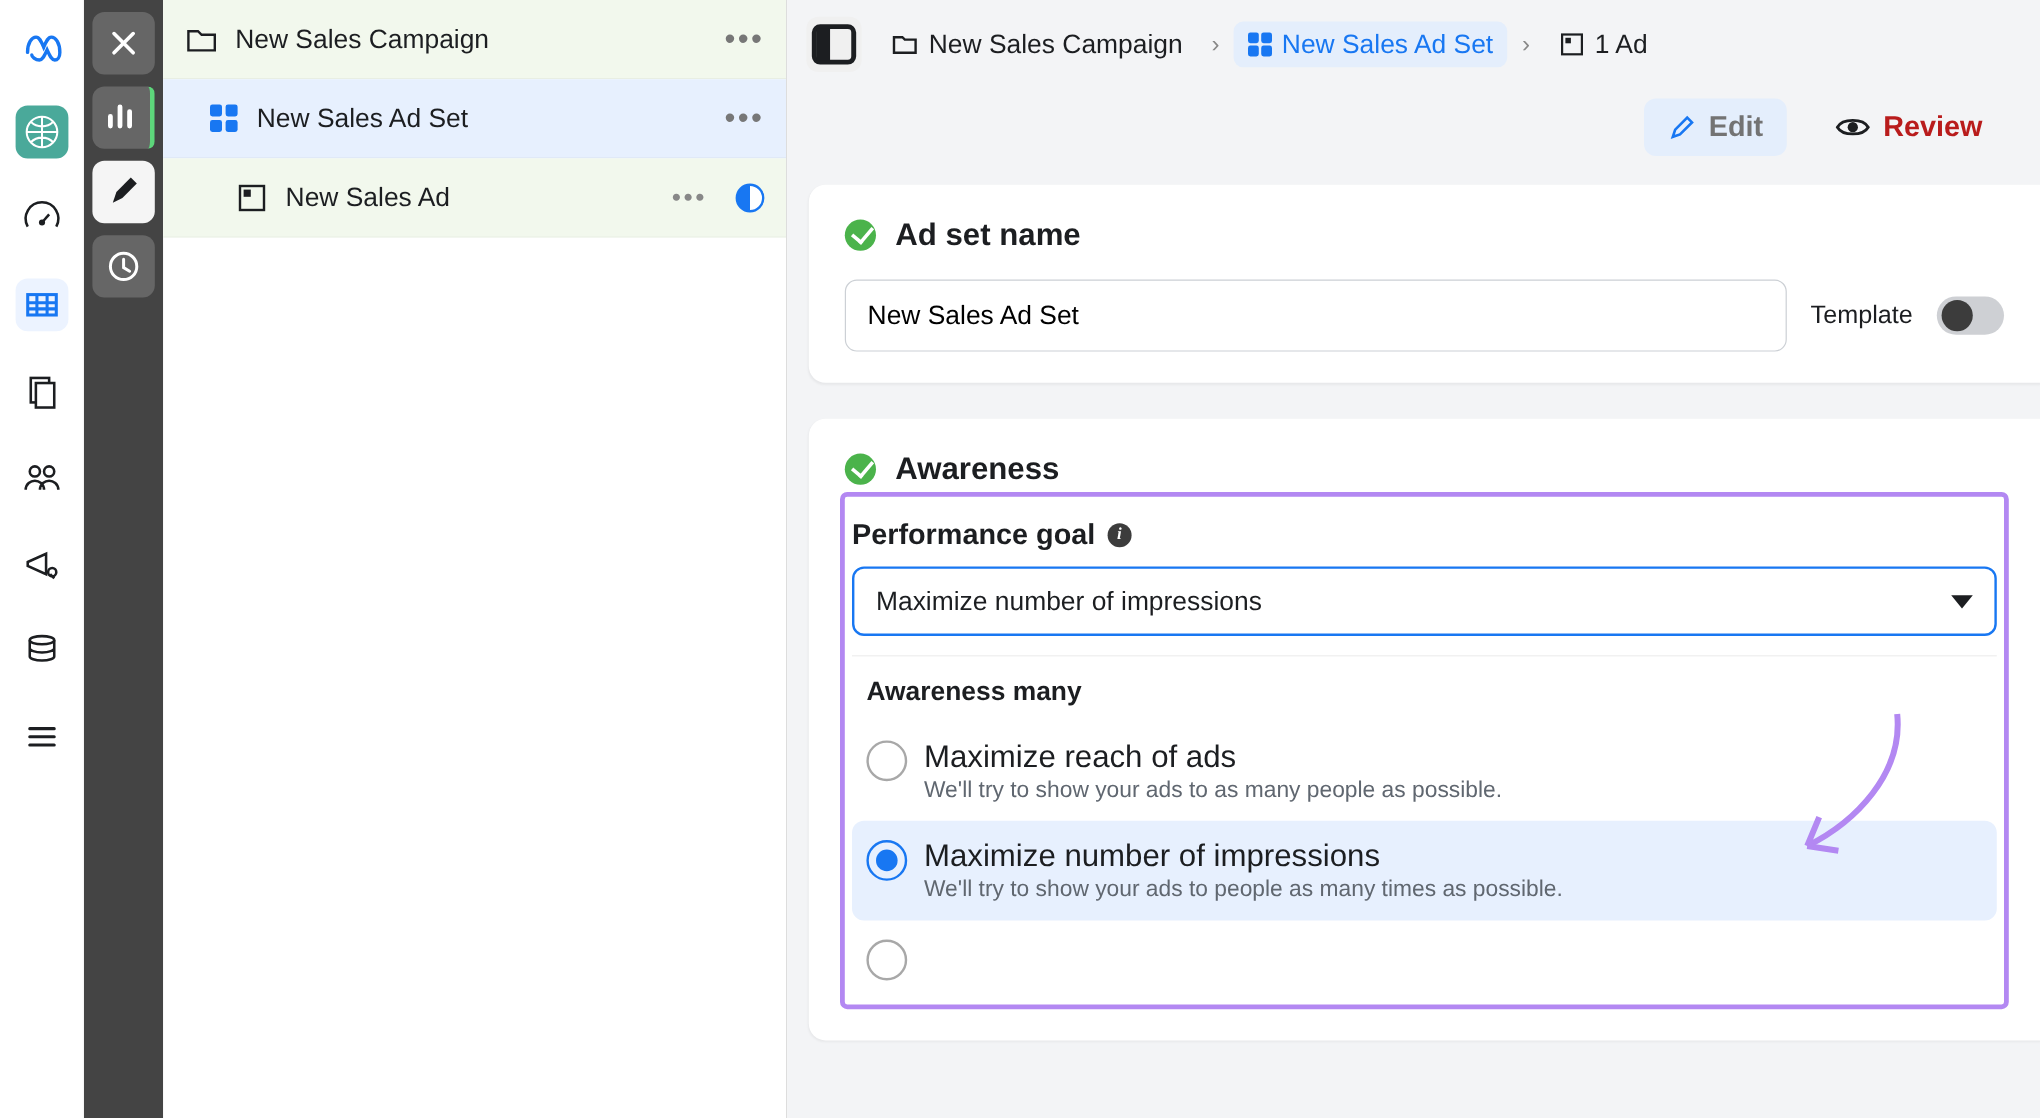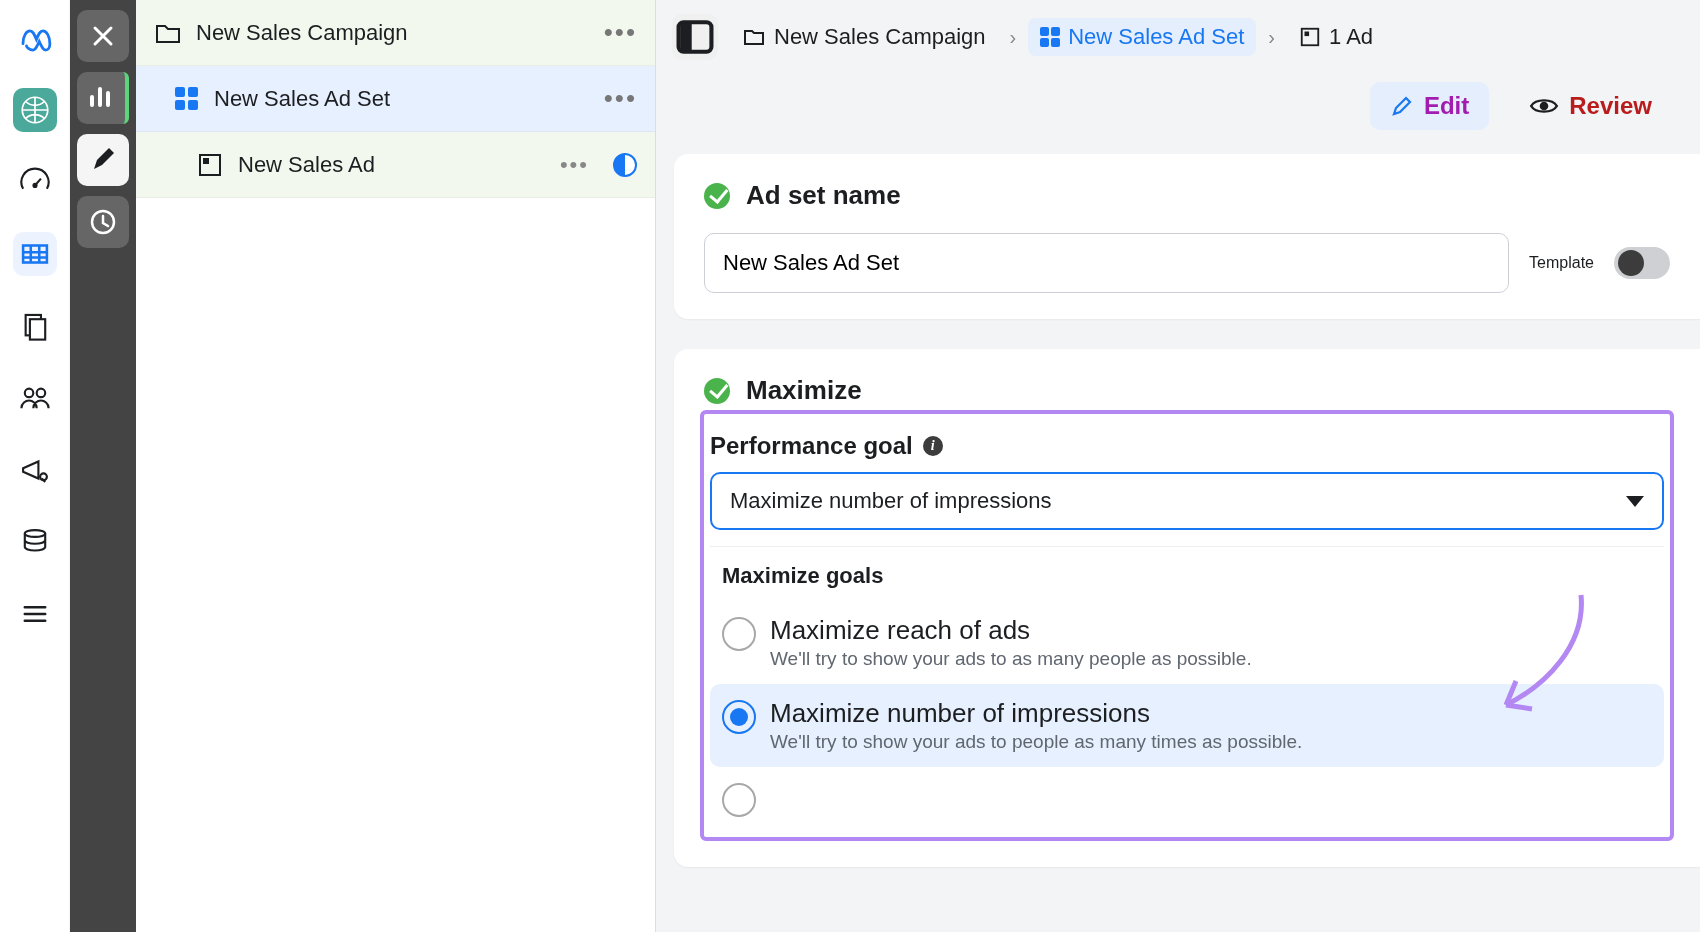--- a/index.html
+++ b/index.html
@@ -38,30 +38,30 @@
 .editor { flex:1; background:#f3f4f6; display:flex; flex-direction:column; }
 .crumbs { display:flex; align-items:center; gap:12px; padding: 14px 16px; font-size:22px; }
 .crumb-btn { background:#f0f0f0; width:46px; height:46px; border-radius:10px; display:flex; align-items:center; justify-content:center; cursor:pointer; }
 .crumb { display:flex; align-items:center; gap:8px; padding:6px 12px; border-radius:8px; cursor:pointer; }
 .crumb.active { background:#e4eefc; color:#1877f2; }
 .crumb .foursq { display:grid; grid-template-columns:9px 9px; grid-template-rows:9px 9px; gap:2px; }
 .crumb .foursq span { background:#1877f2; border-radius:2px; }
 .chev { color:#888; font-size:20px; }
 .actions { display:flex; justify-content:flex-end; gap:20px; padding: 8px 28px 14px; }
 .act { display:flex; align-items:center; gap:10px; font-size:24px; font-weight:600; cursor:pointer; padding:10px 20px; border-radius:10px; }
-.act.edit { background:#e4eefc; color:#a21caf; }
+.act.edit { background:#e4eefc; color:#737373; }
 .act.review { color:#b91c1c; }
 
 .card { background:#fff; border-radius:14px 0 0 14px; margin:10px 0 20px 18px; padding: 26px 30px; box-shadow: 0 1px 2px rgba(0,0,0,0.05); }
 .card h2 { font-size:26px; font-weight:700; display:flex; align-items:center; gap:16px; }
 .check-badge { width:26px; height:26px; background:#4bb34b; border-radius:50%; display:inline-flex; align-items:center; justify-content:center; }
 .check-badge::after { content:""; width:8px; height:14px; border:solid #fff; border-width:0 3px 3px 0; transform:rotate(40deg) translateY(-2px); }
 .form-row { display:flex; align-items:center; gap:20px; margin-top:22px; }
 .text-input { flex:1; font-size:22px; padding:16px 18px; border:1px solid #ccd0d5; border-radius:10px; }
-.toggle-lbl { font-size:16px; }
+.toggle-lbl { font-size:21px; }
 .toggle { width:56px; height:32px; background:#ced0d4; border-radius:999px; position:relative; cursor:pointer; }
 .toggle::after { content:""; position:absolute; width:26px; height:26px; border-radius:50%; background:#3c3c3c; top:3px; left:4px; }
 
 .highlight-box { border:4px solid #b388f2; border-radius:6px; padding:10px 0 6px; margin:4px -4px 0 -4px; }
 .pg-label { font-size:24px; font-weight:700; display:flex; align-items:center; gap:10px; padding: 8px 6px 12px 6px; }
 .info-icon { width:20px; height:20px; background:#3c3c3c; color:#fff; border-radius:50%; display:inline-flex; align-items:center; justify-content:center; font-size:14px; font-style:italic; font-family: Georgia, serif; }
 .select-box { margin:0 6px 16px 6px; border:2px solid #1877f2; border-radius:10px; padding:14px 18px; font-size:22px; display:flex; align-items:center; justify-content:space-between; cursor:pointer; }
 .caret { width:0; height:0; border-left:9px solid transparent; border-right:9px solid transparent; border-top:11px solid #1c1e21; }
 .drop { margin:0 6px; border-top:1px solid #eee; }
 .drop h4 { font-size:22px; font-weight:700; padding:16px 12px 12px; }
@@ -253,34 +253,34 @@
     <div class="form-row">
       <input class="text-input" value="New Sales Ad Set" style="">
       <span class="toggle-lbl">Template</span>
       <div class="toggle"></div>
     </div>
   </div>
 
   <div class="card">
     <h2>
         <span class="check-badge"></span>
-        <span>Maximize</span>
+        <span>Awareness</span>
       </h2>
 
     <div class="highlight-box">
       <div class="pg-label">
         <span>Performance goal</span>
         <span class="info-icon">i</span>
       </div>
       <div class="select-box">
         <span>Maximize number of impressions</span>
         <span class="caret"></span>
       </div>
       <div class="drop">
-        <h4>Maximize goals</h4>
+        <h4>Awareness many</h4>
         <div class="opt">
           <span class="radio"></span>
           <div class="texts">
             <div class="t1">Maximize reach of ads</div>
             <div class="t2">We'll try to show your ads to as many people as possible.</div>
           </div>
         </div>
         <div class="opt selected">
           <span class="radio"></span>
           <div class="texts">

